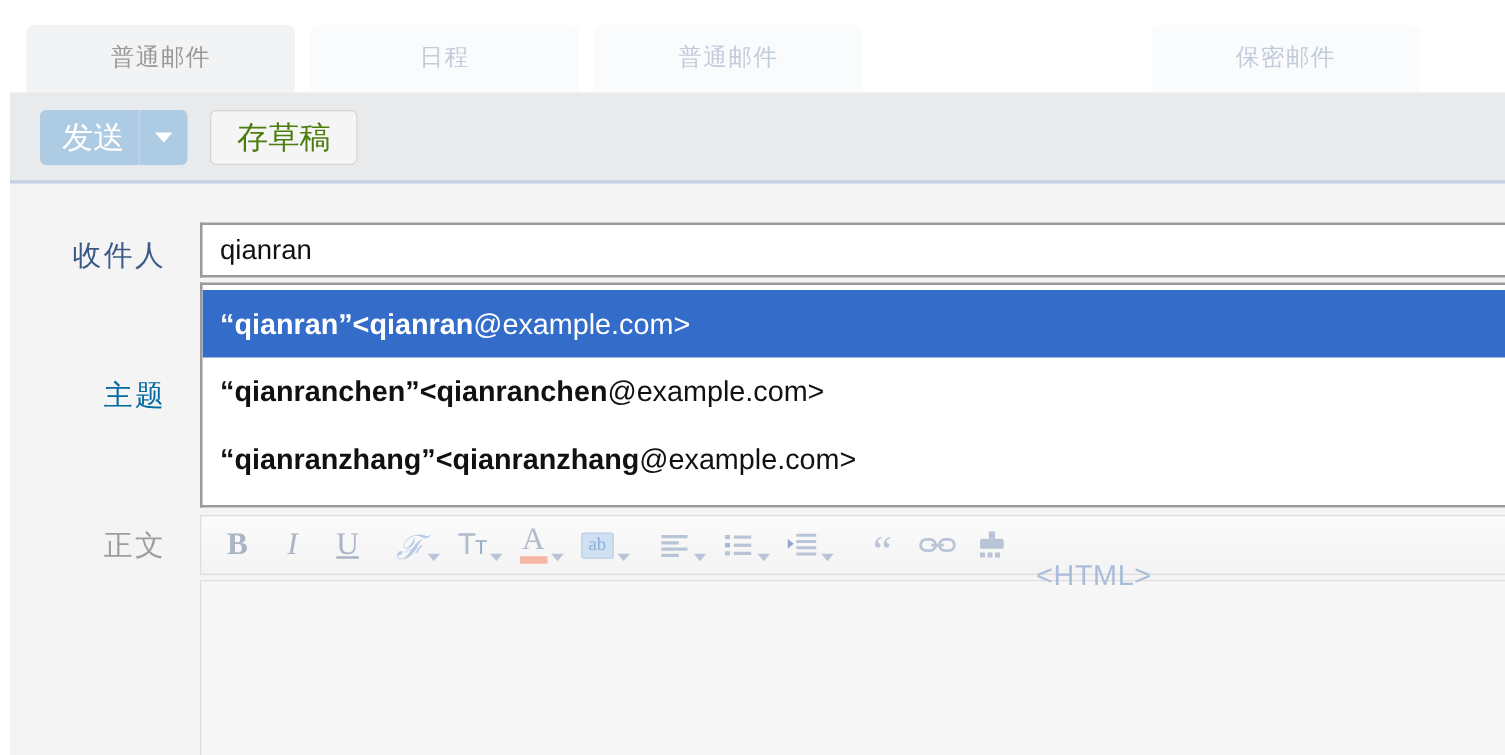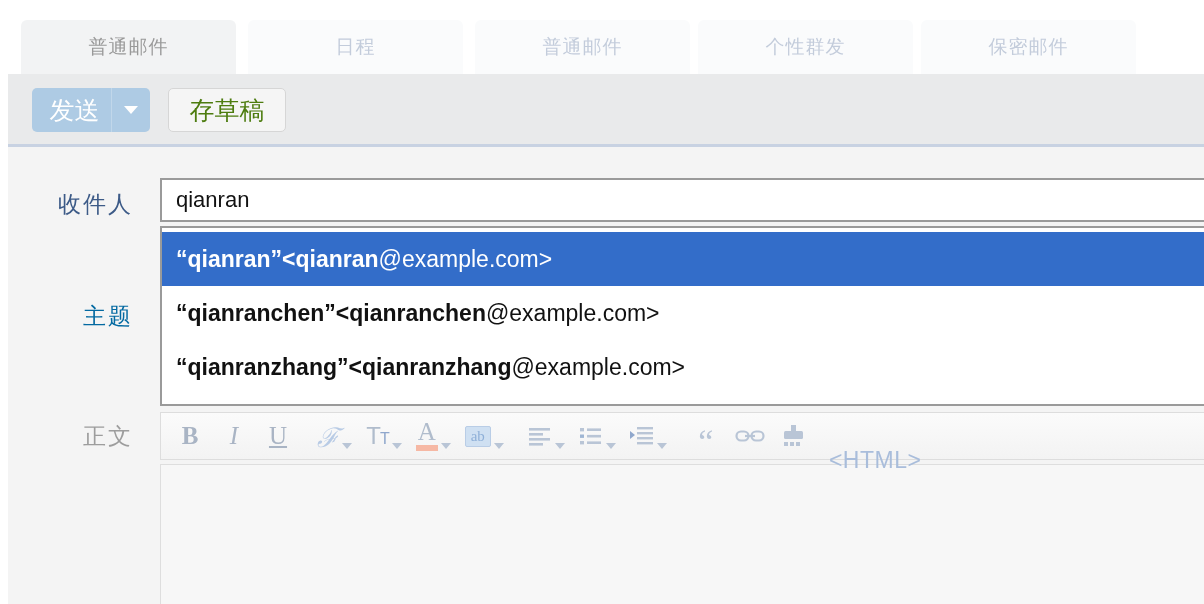--- a/index.html
+++ b/index.html
@@ -301,21 +301,20 @@
 </head>
 <body>
 
 <div class="app">
   <div class="frame"></div>
 
   <div class="tabbar">
     <div class="tab active" style="left:13px; width:215px;">普通邮件</div>
     <div class="tab" style="left:240px; width:215px;">日程</div>
     <div class="tab" style="left:467px; width:215px;">普通邮件</div>
-    <div class="tab" style="left:690px; width:215px;">个性群发</div>
     <div class="tab" style="left:913px; width:215px;">保密邮件</div>
   </div>
 
   <div class="actionbar">
     <div class="btn btn-send">
       <span class="send-label">发送</span>
       <span class="send-caret">
         <span class="caret"></span>
       </span>
     </div>

